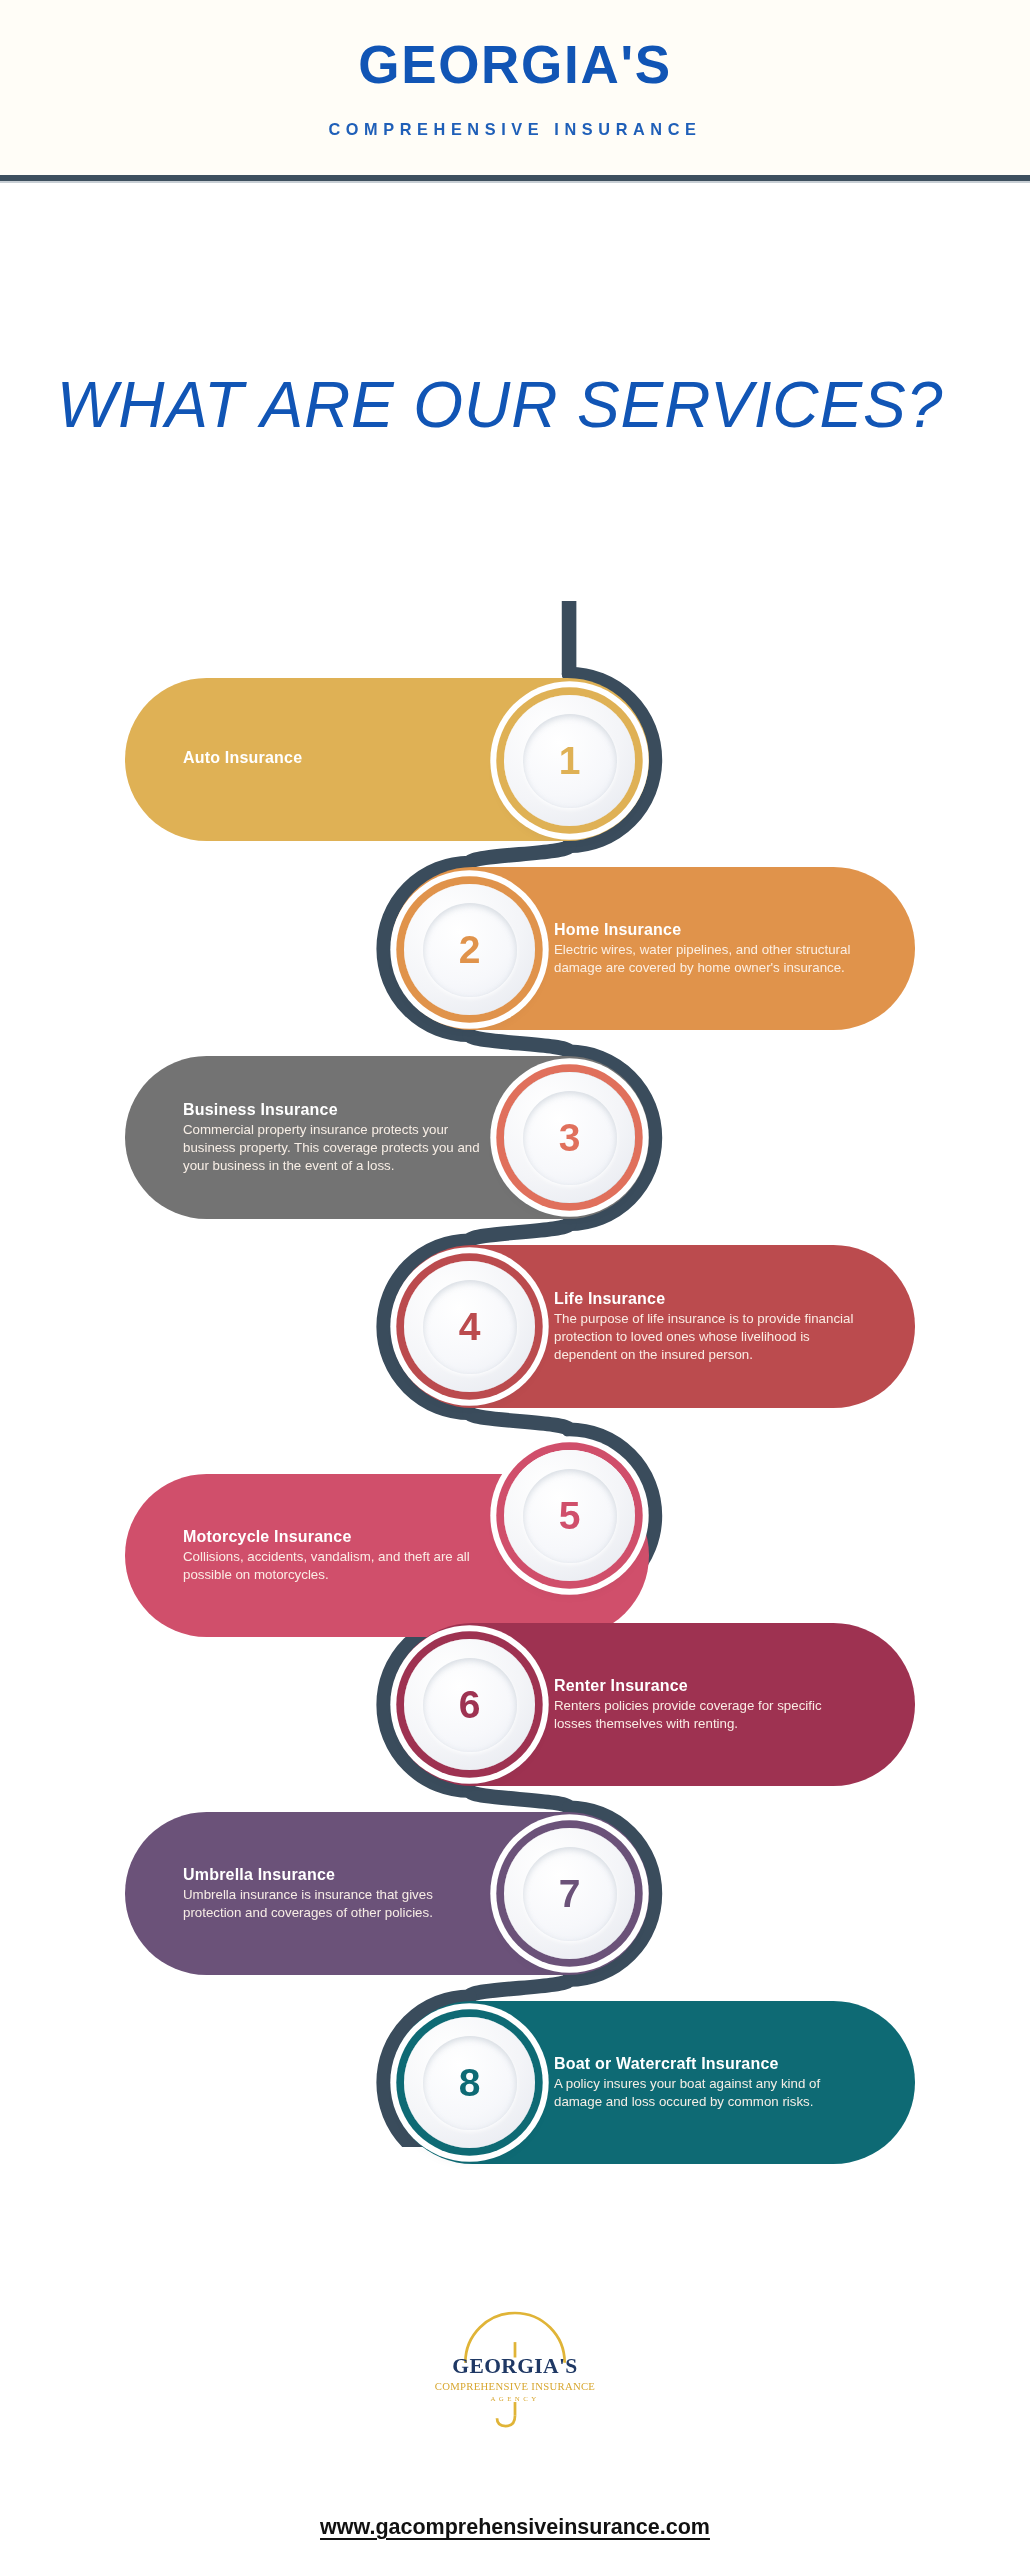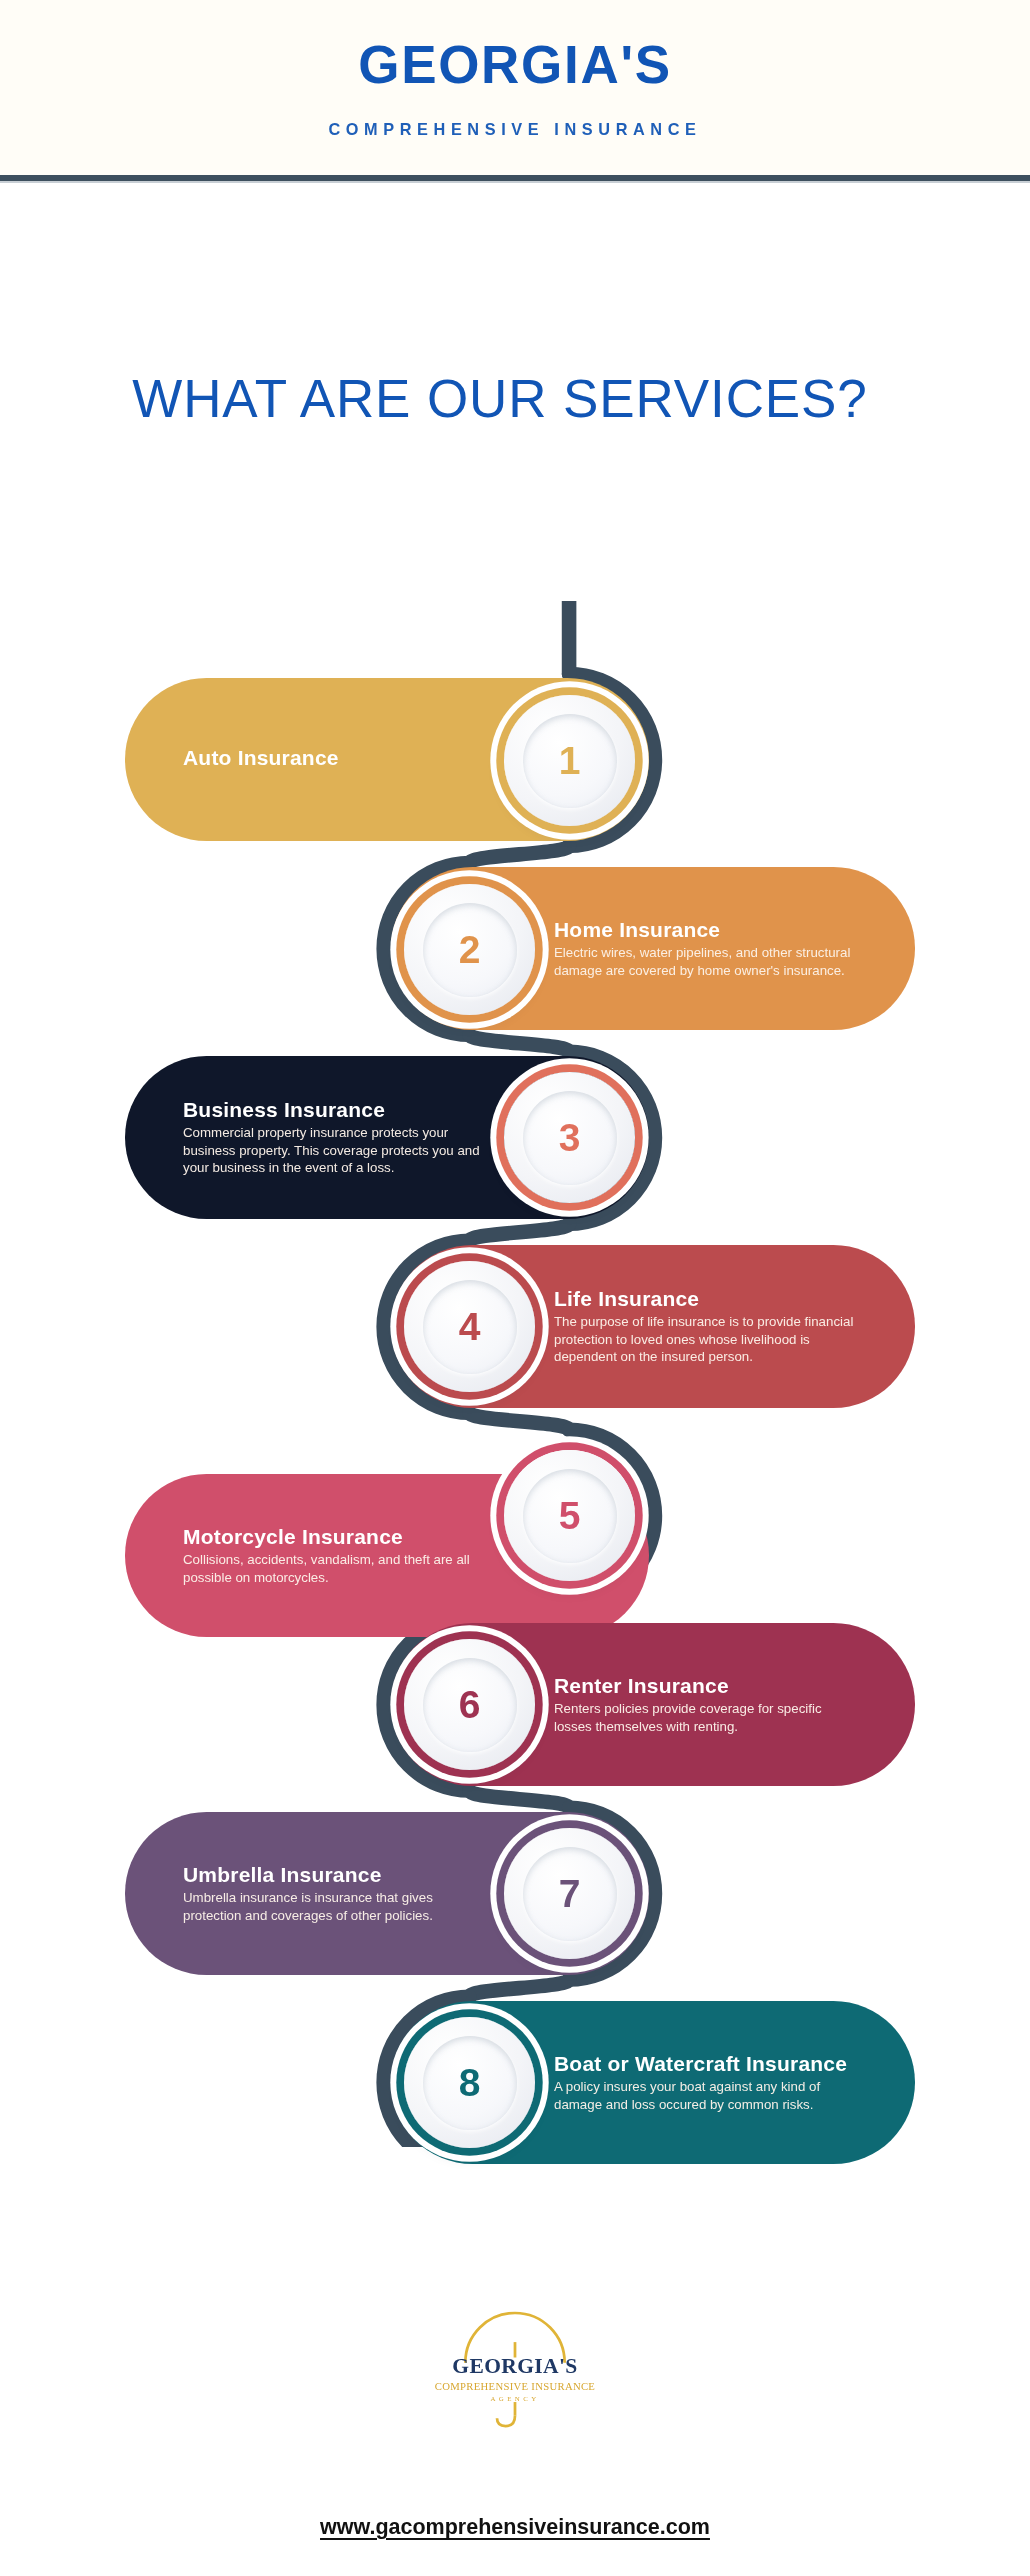--- a/index.html
+++ b/index.html
@@ -38,23 +38,24 @@
   }
   .header-rule-soft{
     position:absolute;left:0;top:181px;width:1030px;height:1.7px;
     background:#9aa8b3;opacity:.55;
   }
 
   
   .section-heading{
     position:absolute;left:0;top:368px;width:1000px;
     text-align:center;
-    font-size:53px;font-weight:normal;
+    font-size:64px;font-weight:normal;
     letter-spacing:0.9px;
     color:#1155b5;
+    font-style:italic;
   }
 
   
   .snake{
     position:absolute;left:0;top:601px;width:1030px;height:1546px;
     pointer-events:none;
   }
 
   
   .card{
@@ -66,21 +67,21 @@
     align-items:center;
   }
   .card.left{ left:125px; width:524px; padding-left:58px; padding-right:163px;}
   .card.right{ left:391px; width:524px; padding-right:58px; padding-left:163px;}
 
   .card-text{ width:100%; }
   .card.right .card-text{ }
 
   .card-title{
     color:#ffffff;
-    font-size:21px;
+    font-size:16px;
     font-weight:bold;
     line-height:1.12;
     margin:0 0 2.6px 0;
     letter-spacing:0.2px;
   }
   .card-body{
     color:#fdf3ea;
     font-size:13.3px;
     line-height:1.33;
     margin:0;
@@ -182,21 +183,21 @@
       <div class="card-text">
         <p class="card-title">Home Insurance</p>
         <p class="card-body">Electric wires, water pipelines, and other structural damage are covered by home owner's insurance.</p>
       </div>
     </div>
     <div class="badge" style="top: 884px; left: 404px; box-shadow: rgb(224, 147, 75) 0px 0px 0px 7.7px, rgb(255, 255, 255) 0px 0px 0px 13.7px, rgba(40, 55, 70, 0.22) 0px 6px 15.5px;">
       <div class="badge-ring">
         <div class="badge-num" style="color: rgb(224, 147, 75);">2</div>
       </div>
     </div>
-    <div class="card left" style="top: 1056px; background: #0f172a;">
+    <div class="card left" style="top: 1056px; background: #737373;">
       <div class="card-text">
         <p class="card-title">Business Insurance</p>
         <p class="card-body">Commercial property insurance protects your business property. This coverage protects you and your business in the event of a loss.</p>
       </div>
     </div>
     <div class="badge" style="top: 1072px; left: 504px; box-shadow: rgb(224, 112, 92) 0px 0px 0px 7.7px, rgb(255, 255, 255) 0px 0px 0px 13.7px, rgba(40, 55, 70, 0.22) 0px 6px 15.5px;">
       <div class="badge-ring">
         <div class="badge-num" style="color: rgb(224, 112, 92);">3</div>
       </div>
     </div>

